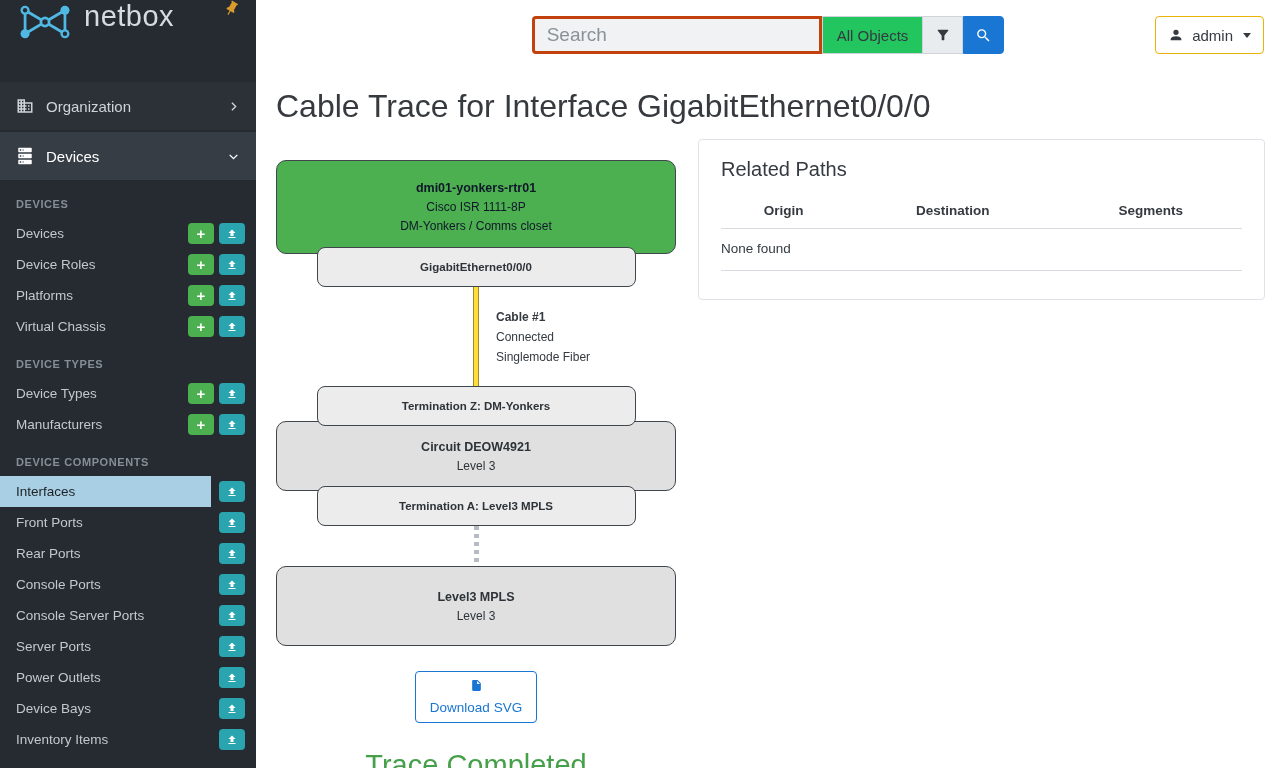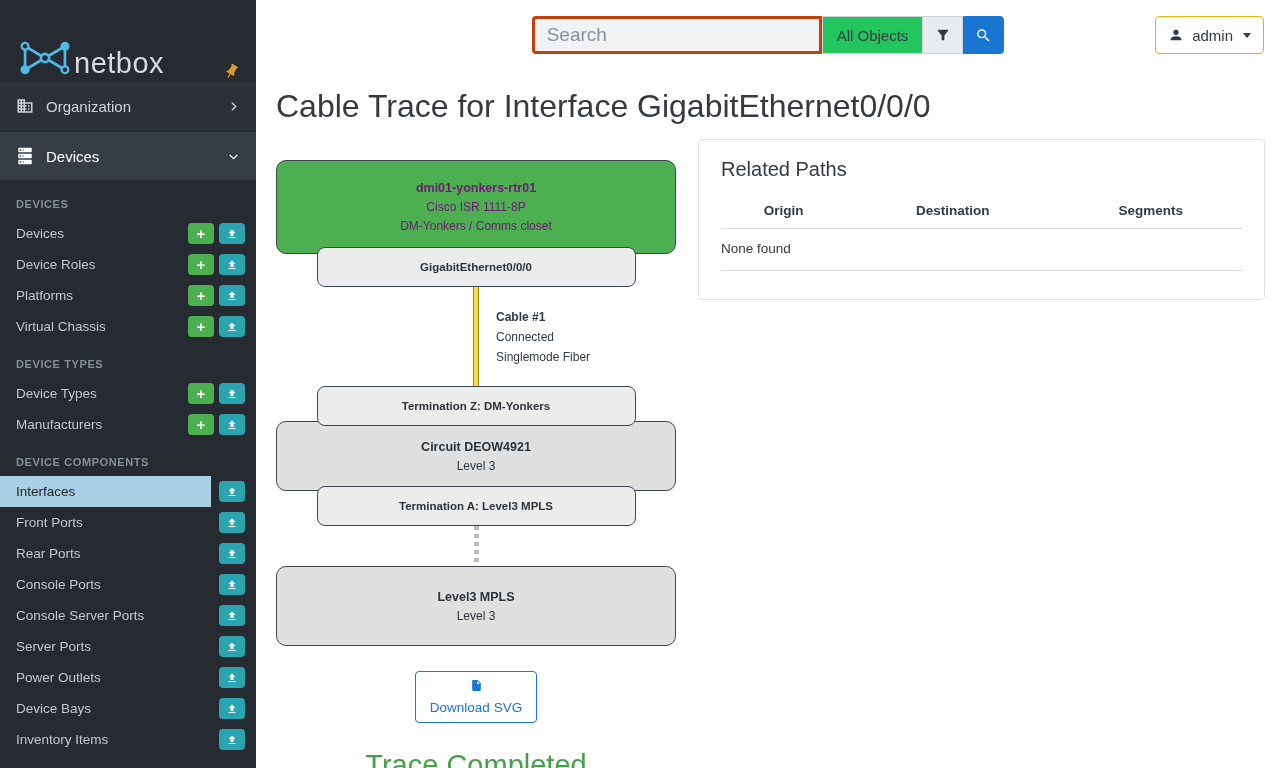--- a/index.html
+++ b/index.html
@@ -1,21 +1,21 @@
 <!DOCTYPE html>
 <html><head>
 <meta charset="utf-8">
 <style>
   * { margin:0; padding:0; box-sizing:border-box; }
   html,body { width:1280px; height:768px; }
   body { display:flex; font-family:"Liberation Sans","DejaVu Sans",sans-serif; background:#fff; overflow:hidden; }
 
   
   .sidebar { width:256px; flex:0 0 256px; background:#262b31; height:768px; overflow:hidden; }
-  .logo-row { height:80px; display:flex; align-items:flex-end; padding:0 16px; }
+  .logo-row { height:80px; display:flex; align-items:flex-start; padding:0 16px; gap:10px; }
   .logo-text { color:#d6dbe0; font-size:29px; font-weight:500; letter-spacing:.5px; }
   .pin { margin-left:auto; transform:rotate(30deg); cursor:pointer; }
   .top-item { display:flex; align-items:center; gap:12px; padding:0 16px; height:48px; color:#ced3d9;
               font-size:15px; background:#2c3138; margin:2px 0; cursor:pointer; }
   .top-item.active { background:#363d45; color:#fff; }
   .top-item .ti-label { flex:1; }
   .section-title { padding:16px 16px 8px; font-size:11px; font-weight:700; letter-spacing:.6px; color:#868e96; }
   .row { display:flex; align-items:center; height:31px; padding-right:11px; }
   .row-link { flex:1; height:100%; display:flex; align-items:center; padding-left:16px; color:#c2c8ce;
               font-size:13.5px; text-decoration:none; cursor:pointer; }
@@ -46,21 +46,21 @@
            border-top:5px solid #343a40; margin-left:2px; }
 
   .content { padding:0 15px 0 20px; overflow:hidden; }
   .page-title { font-size:32px; font-weight:400; color:#36393e; margin:18px 0 0; }
   .content-row { display:flex; gap:22px; align-items:flex-start; margin-top:14px; }
 
   
   .trace-col { width:400px; flex:0 0 400px; display:flex; flex-direction:column; align-items:center; margin-top:21px; }
   .node { width:400px; border:1px solid #40464d; border-radius:10px; display:flex; flex-direction:column;
           align-items:center; justify-content:center; gap:5px; text-align:center; font-size:12px; cursor:pointer; }
-  .node.device { height:94px; background:#4caf50; color:#701a75; }
+  .node.device { height:94px; background:#4caf50; color:#0f172a; }
   .node .nm { font-weight:700; font-size:12.5px; }
   .node.circuit { height:70px; background:#e0e0e0; color:#2d3338; margin-top:-5px; }
   .node.provider { height:80px; background:#e0e0e0; color:#2d3338; }
   .term { width:319px; height:40px; background:#ececec; border:1px solid #40464d; border-radius:8px;
           display:flex; align-items:center; justify-content:center; font-weight:700; font-size:11.5px;
           color:#2d3338; position:relative; z-index:2; cursor:pointer; }
   .term.after-device { margin-top:-7px; }
   .term.after-circuit { margin-top:-5px; }
   .cable-wrap { width:400px; height:99px; position:relative; z-index:1; }
   .cable-line { position:absolute; left:197px; top:0; bottom:0; width:6px; background:#ffde3a;

